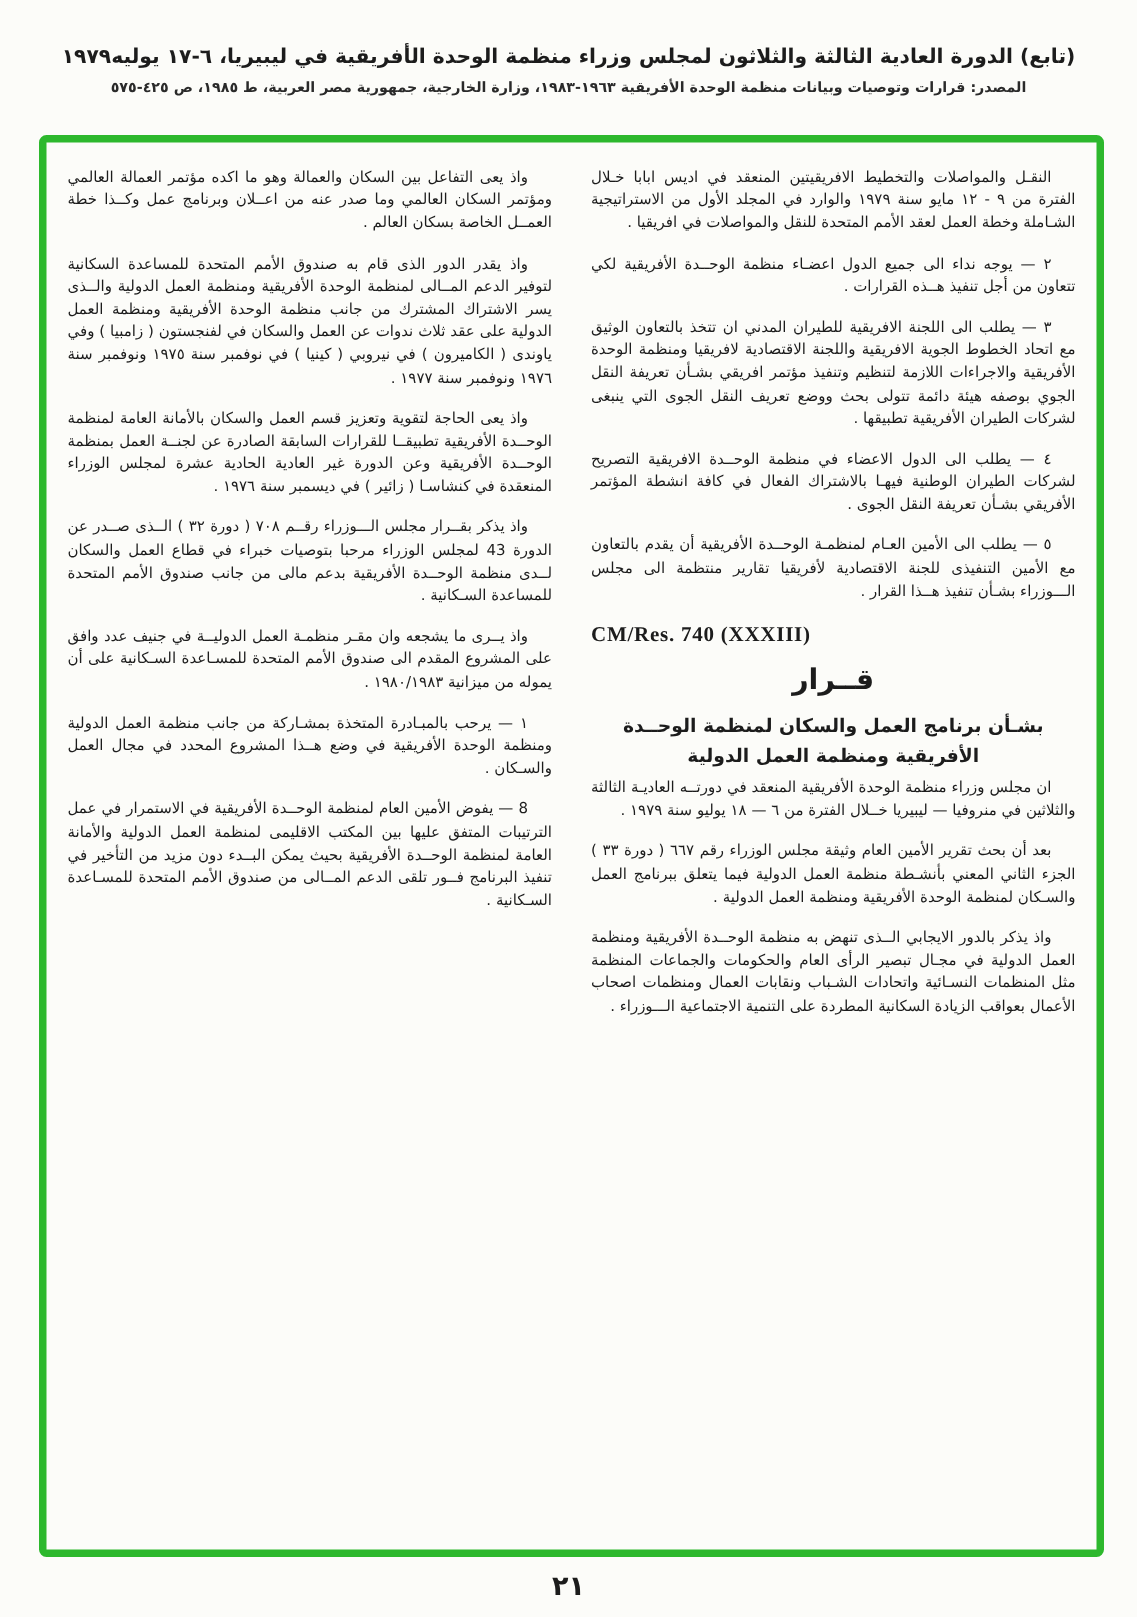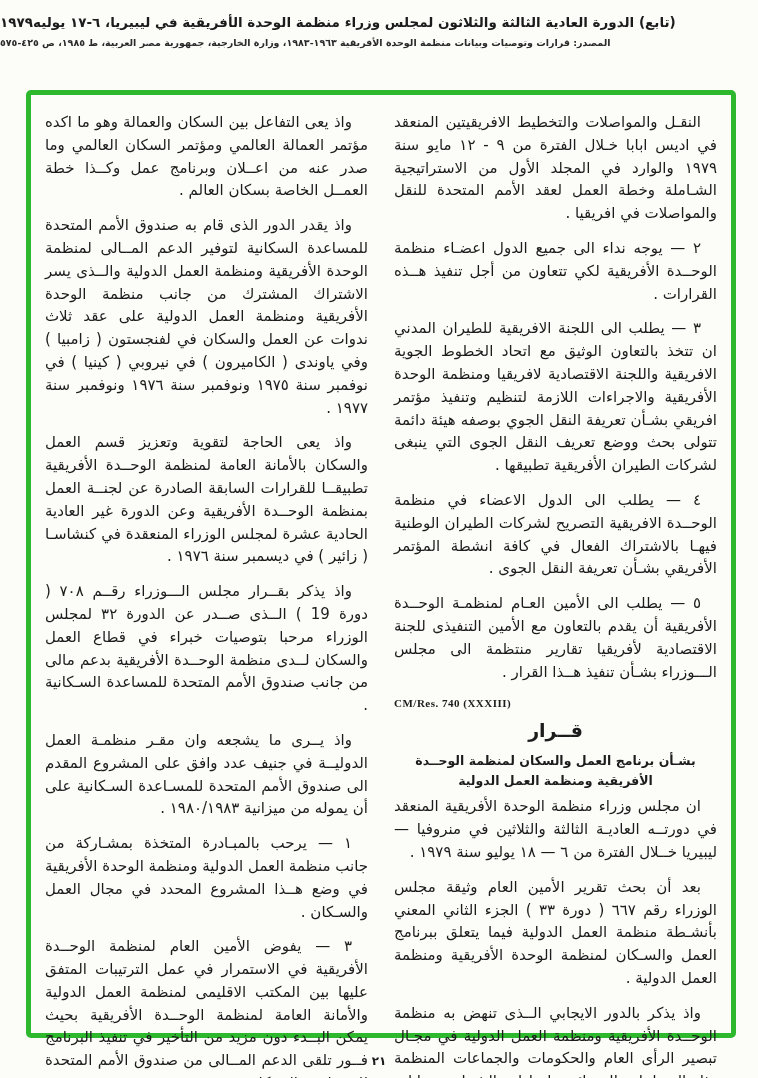--- a/index.html
+++ b/index.html
@@ -12,22 +12,22 @@
   body{
     width:758px;height:1078px;
     background:var(--paper);
     color:var(--ink);
     font-family:"DejaVu Sans",sans-serif;
     direction:rtl;
     position:relative;
     overflow:hidden;
   }
   .page-header{
-    padding-top:14px;
-    text-align:left;
+    padding-top:30px;
+    text-align:center;
   }
   .page-header .h-line1{
     font-size:13.5px;
     font-weight:bold;
     letter-spacing:.2px;
   }
   .page-header .h-line2{
     margin-top:7px;
     font-size:9.5px;
     font-weight:bold;
@@ -46,35 +46,35 @@
     display:flex;
     direction:rtl;
     gap:26px;
     height:100%;
   }
   .col{
     flex:1 1 0;
     min-width:0;
   }
   p.para{
-    font-size:15px;
+    font-size:10px;
     line-height:1.52;
     text-align:justify;
     text-justify:inter-word;
     margin-bottom:12px;
     text-indent:16px;
   }
   p.para.no-indent{text-indent:0;}
   p.para.bold{font-weight:bold;}
   .ref-code{
     direction:ltr;
     text-align:left;
     font-family:"Liberation Serif",serif;
     font-weight:bold;
-    font-size:11px;
+    font-size:14px;
     margin:14px 0 10px 0;
     letter-spacing:.5px;
   }
   .res-title{
     text-align:center;
     font-weight:bold;
     font-size:19px;
     letter-spacing:2px;
     margin:4px 0 10px 0;
   }
@@ -84,21 +84,21 @@
     font-size:12.5px;
     line-height:1.6;
     margin-bottom:4px;
   }
   .page-number{
     position:absolute;
     bottom:10px;
     left:0;right:0;
     text-align:center;
     font-weight:bold;
-    font-size:12px;
+    font-size:18px;
   }
 </style>
 </head>
 <body>
 
 <header class="page-header">
   <div class="h-line1">(تابع) الدورة العادية الثالثة والثلاثون لمجلس وزراء منظمة الوحدة الأفريقية في ليبيريا، ٦-١٧ يوليه١٩٧٩</div>
   <div class="h-line2">المصدر: قرارات وتوصيات وبيانات منظمة الوحدة الأفريقية ١٩٦٣-١٩٨٣، وزارة الخارجية، جمهورية مصر العربية، ط ١٩٨٥، ص ٤٢٥-٥٧٥</div>
 </header>
 
@@ -119,22 +119,22 @@
 
       <p class="para">ان مجلس وزراء منظمة الوحدة الأفريقية المنعقد في دورتــه العاديـة الثالثة والثلاثين في منروفيا — ليبيريا خــلال الفترة من ٦ — ١٨ يوليو سنة ١٩٧٩ .</p>
       <p class="para">بعد أن بحث تقرير الأمين العام وثيقة مجلس الوزراء رقم ٦٦٧ ( دورة ٣٣ ) الجزء الثاني المعني بأنشـطة منظمة العمل الدولية فيما يتعلق ببرنامج العمل والسـكان لمنظمة الوحدة الأفريقية ومنظمة العمل الدولية .</p>
       <p class="para">واذ يذكر بالدور الايجابي الــذى تنهض به منظمة الوحــدة الأفريقية ومنظمة العمل الدولية في مجـال تبصير الرأى العام والحكومات والجماعات المنظمة مثل المنظمات النسـائية واتحادات الشـباب ونقابات العمال ومنظمات اصحاب الأعمال بعواقب الزيادة السكانية المطردة على التنمية الاجتماعية الـــوزراء .</p>
     </div>
 
     <div class="col">
       <p class="para">واذ يعى التفاعل بين السكان والعمالة وهو ما اكده مؤتمر العمالة العالمي ومؤتمر السكان العالمي وما صدر عنه من اعــلان وبرنامج عمل وكــذا خطة العمــل الخاصة بسكان العالم .</p>
       <p class="para">واذ يقدر الدور الذى قام به صندوق الأمم المتحدة للمساعدة السكانية لتوفير الدعم المــالى لمنظمة الوحدة الأفريقية ومنظمة العمل الدولية والــذى يسر الاشتراك المشترك من جانب منظمة الوحدة الأفريقية ومنظمة العمل الدولية على عقد ثلاث ندوات عن العمل والسكان في لفنجستون ( زامبيا ) وفي ياوندى ( الكاميرون ) في نيروبي ( كينيا ) في نوفمبر سنة ١٩٧٥ ونوفمبر سنة ١٩٧٦ ونوفمبر سنة ١٩٧٧ .</p>
       <p class="para">واذ يعى الحاجة لتقوية وتعزيز قسم العمل والسكان بالأمانة العامة لمنظمة الوحــدة الأفريقية تطبيقــا للقرارات السابقة الصادرة عن لجنــة العمل بمنظمة الوحــدة الأفريقية وعن الدورة غير العادية الحادية عشرة لمجلس الوزراء المنعقدة في كنشاسـا ( زائير ) في ديسمبر سنة ١٩٧٦ .</p>
-      <p class="para">واذ يذكر بقــرار مجلس الـــوزراء رقــم ٧٠٨ ( دورة 19 ) الــذى صــدر عن الدورة ٣٢ لمجلس الوزراء مرحبا بتوصيات خبراء في قطاع العمل والسكان لــدى منظمة الوحــدة الأفريقية بدعم مالى من جانب صندوق الأمم المتحدة للمساعدة السـكانية .</p>
+      <p class="para">واذ يذكر بقــرار مجلس الـــوزراء رقــم ٧٠٨ ( دورة ٣٢ ) الــذى صــدر عن الدورة 43 لمجلس الوزراء مرحبا بتوصيات خبراء في قطاع العمل والسكان لــدى منظمة الوحــدة الأفريقية بدعم مالى من جانب صندوق الأمم المتحدة للمساعدة السـكانية .</p>
       <p class="para">واذ يــرى ما يشجعه وان مقـر منظمـة العمل الدوليــة في جنيف عدد وافق على المشروع المقدم الى صندوق الأمم المتحدة للمسـاعدة السـكانية على أن يموله من ميزانية ١٩٨٠/١٩٨٣ .</p>
       <p class="para">١ — يرحب بالمبـادرة المتخذة بمشـاركة من جانب منظمة العمل الدولية ومنظمة الوحدة الأفريقية في وضع هــذا المشروع المحدد في مجال العمل والسـكان .</p>
-      <p class="para">٣ — يفوض الأمين العام لمنظمة الوحــدة الأفريقية في الاستمرار في عمل الترتيبات المتفق عليها بين المكتب الاقليمى لمنظمة العمل الدولية والأمانة العامة لمنظمة الوحــدة الأفريقية بحيث يمكن البــدء دون مزيد من التأخير في تنفيذ البرنامج فــور تلقى الدعم المــالى من صندوق الأمم المتحدة للمسـاعدة السـكانية .</p>
+      <p class="para">8 — يفوض الأمين العام لمنظمة الوحــدة الأفريقية في الاستمرار في عمل الترتيبات المتفق عليها بين المكتب الاقليمى لمنظمة العمل الدولية والأمانة العامة لمنظمة الوحــدة الأفريقية بحيث يمكن البــدء دون مزيد من التأخير في تنفيذ البرنامج فــور تلقى الدعم المــالى من صندوق الأمم المتحدة للمسـاعدة السـكانية .</p>
     </div>
 
   </div>
 </div>
 
 <div class="page-number">٢١</div>
 
 </body></html>

